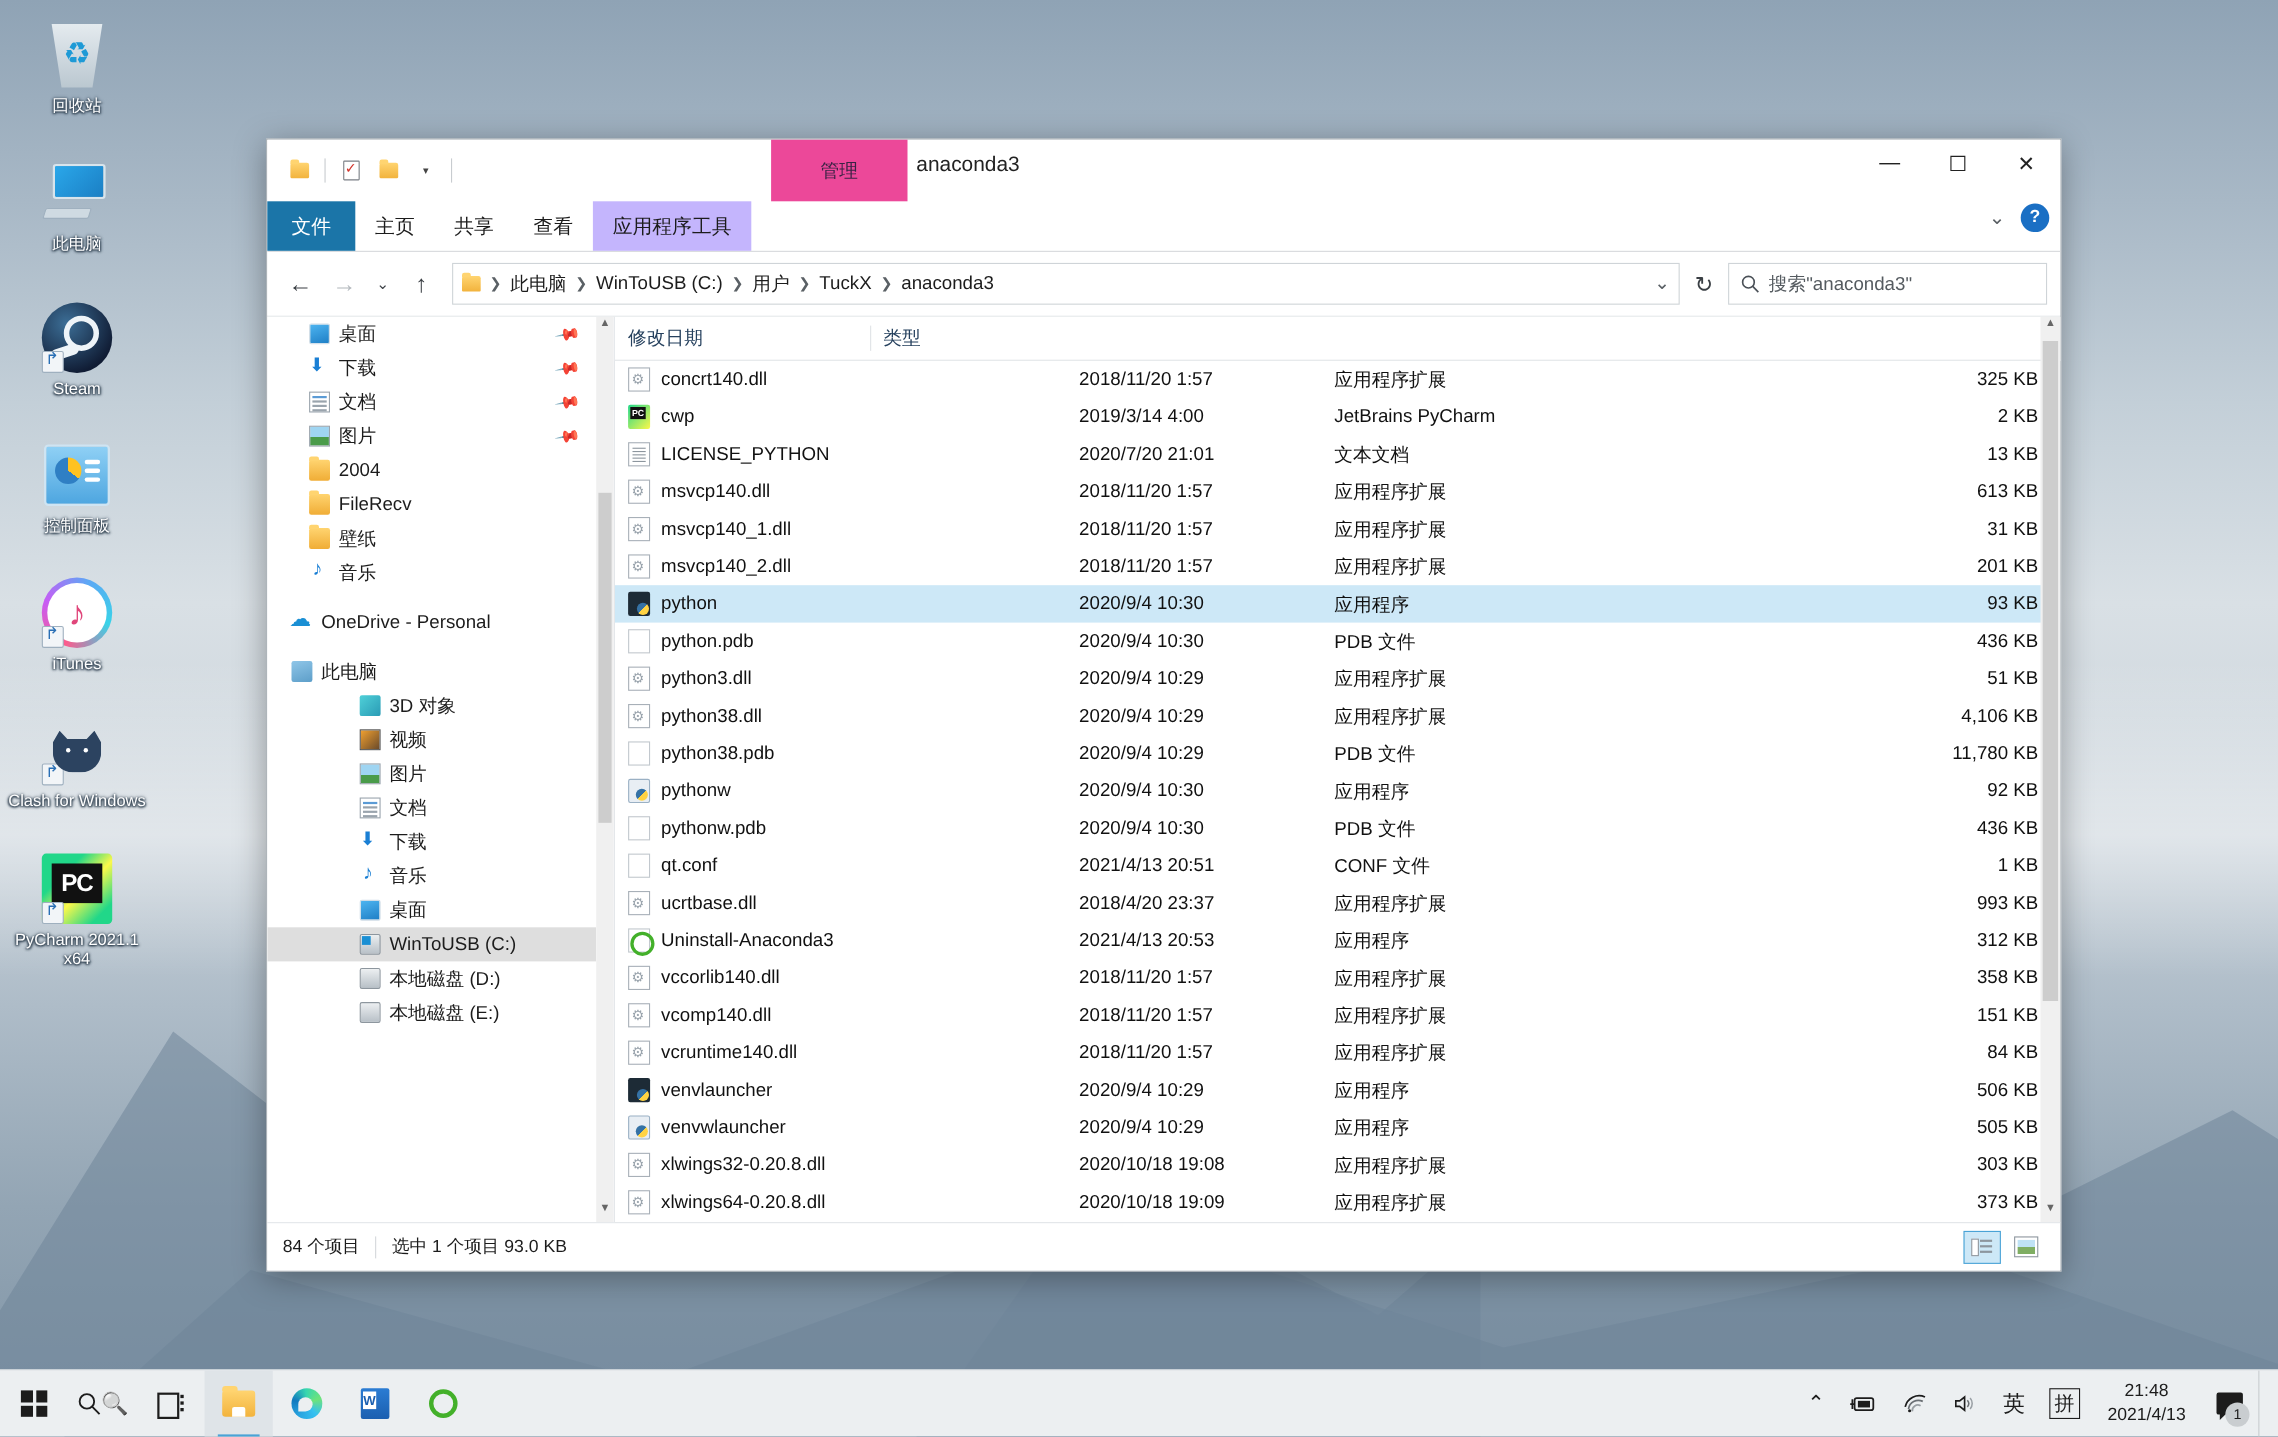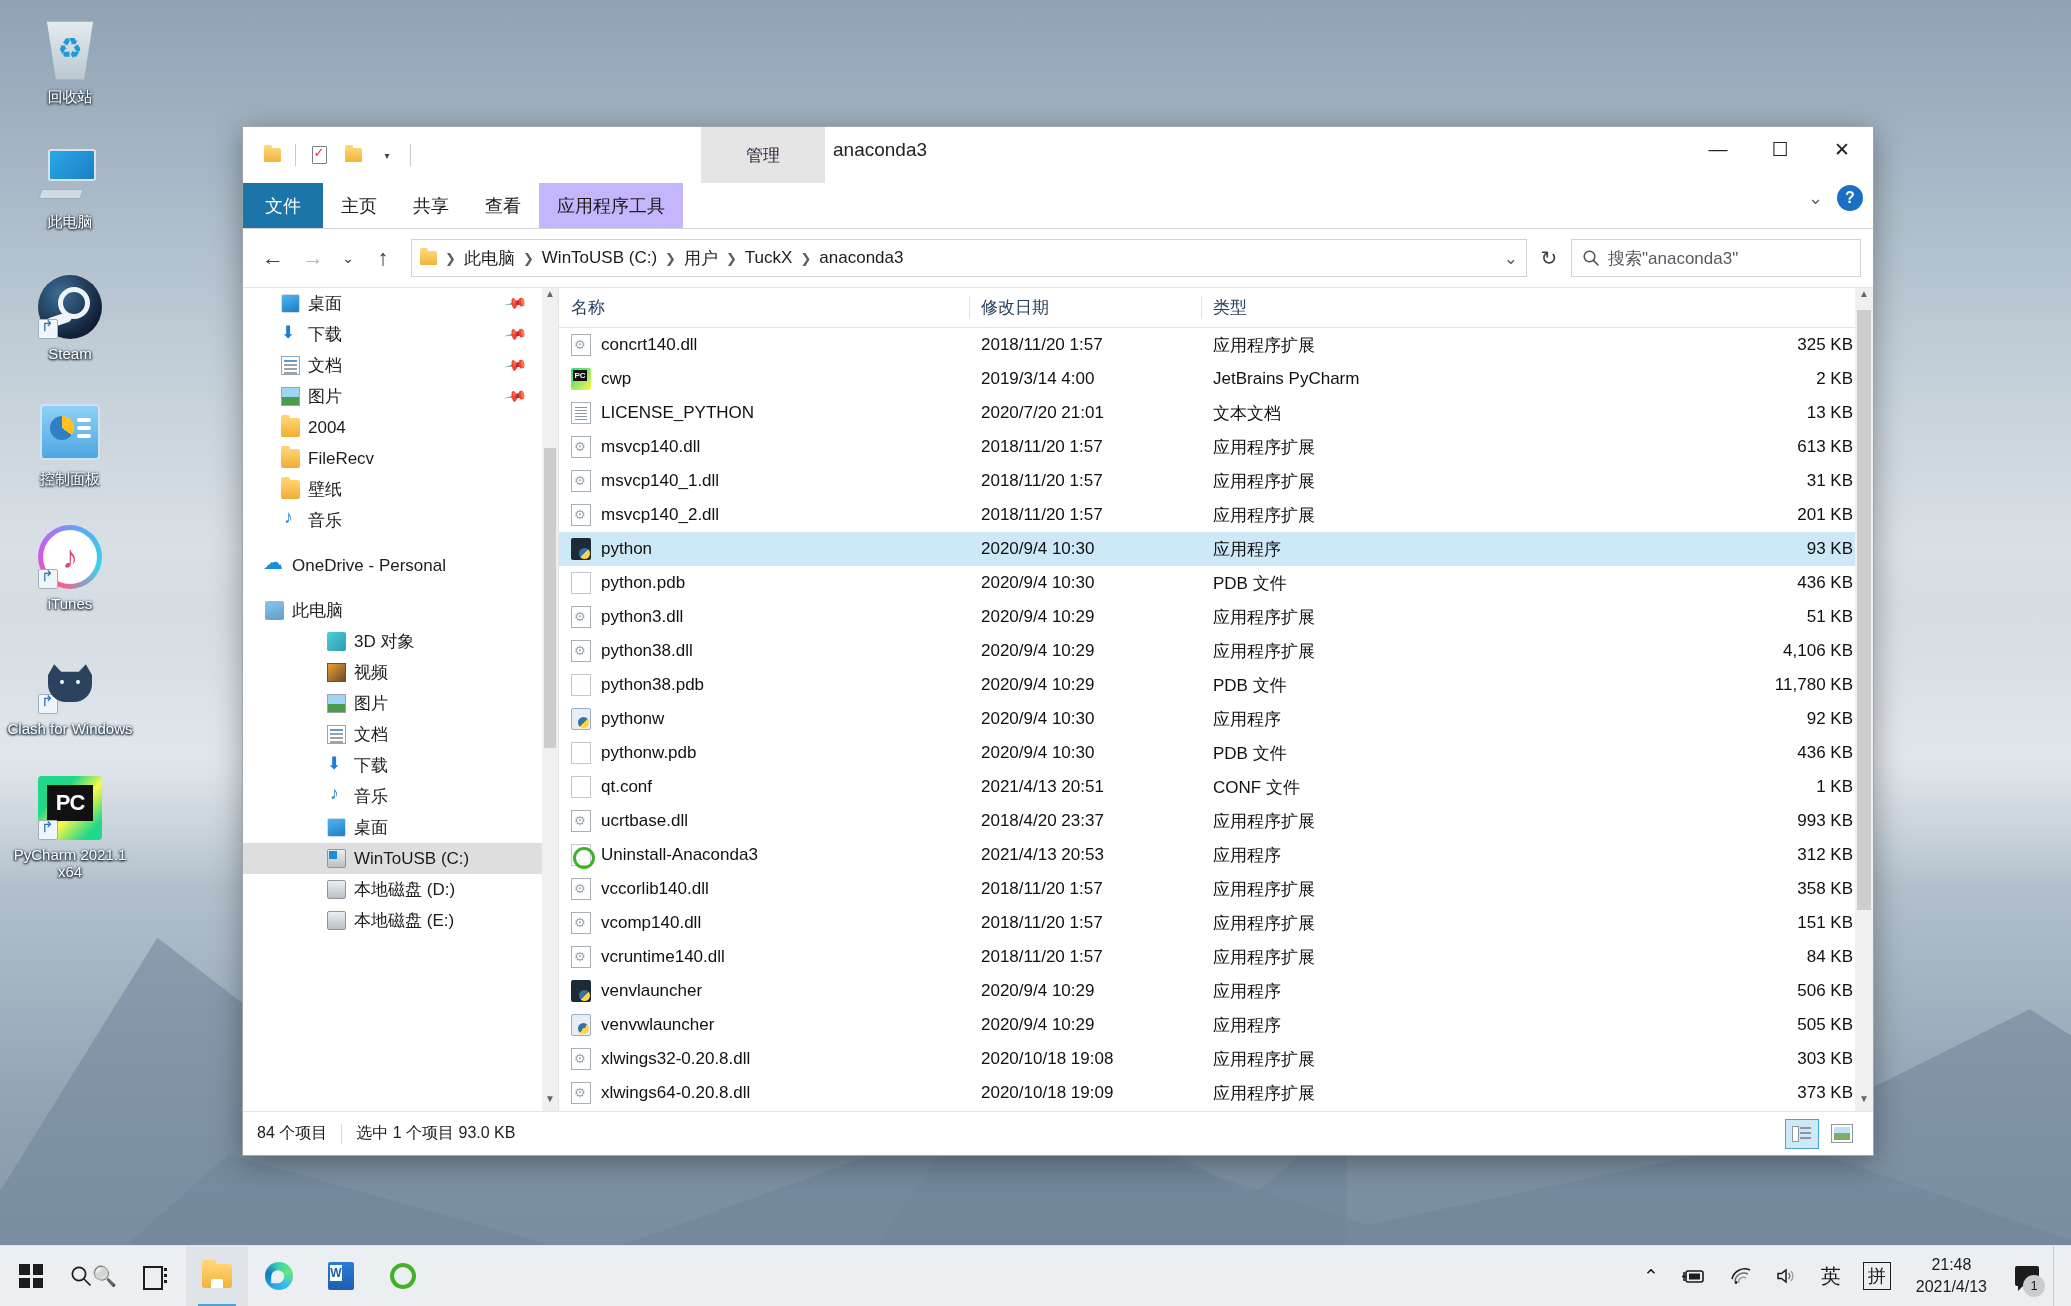--- a/index.html
+++ b/index.html
@@ -83,21 +83,21 @@
   .qat .qicon { width:34px; height:34px; display:flex; align-items:center; justify-content:center; }
   .qat .sep { width:1px; height:22px; background:#c8ccd0; margin:0 6px; }
   .folder-mini { width:17px; height:14px; background:linear-gradient(180deg,#ffd470,#f2b33d); border-radius:2px 2px 1px 1px; position:relative;}
   .folder-mini::before{content:""; position:absolute; left:0; top:-3px; width:8px; height:4px; background:#ffd470; border-radius:2px 2px 0 0;}
   .props-mini{ width:15px; height:18px; border:1.4px solid #7a7f85; border-radius:1px; background:#fff; position:relative;}
   .props-mini::after{ content:"✓"; position:absolute; left:1px; top:-2px; font-size:13px; color:#d2352c; }
   .caret-mini{ font-size:10px; color:#444; }
 
   .ctx-tab {
     position:absolute; left:458px; top:0; width:124px; height:57px;
-    background:#e5e5e5; display:flex; align-items:center; justify-content:center;
+    background:#ec4899; display:flex; align-items:center; justify-content:center;
     font-size:17px; color:#3a2345;
   }
   .win-title { position:absolute; left:590px; top:0; height:46px; display:flex; align-items:center; font-size:19px; color:#222; }
   .win-ctrl { position:absolute; right:0; top:0; display:flex; }
   .win-ctrl div { width:62px; height:44px; display:flex; align-items:center; justify-content:center; font-size:19px; color:#222; }
 
   .ribbon-tabs { height:46px; display:flex; align-items:stretch; border-bottom:1px solid #d6d9dc; position:relative; background:#fff;}
   .rt { padding:0 18px; display:flex; align-items:center; font-size:18px; color:#1c1c1c; }
   .rt.file { background:#1b75a8; color:#fff; padding:0 22px; }
   .rt.ctxchild { background:#c4b5fd; }
@@ -456,21 +456,20 @@
       </div>
       <div class="np-scrollbar">
         <div class="np-arrow" style="top:0">▲</div>
         <div class="np-thumb" style="top:160px; height:300px"></div>
         <div class="np-arrow" style="bottom:0">▼</div>
       </div>
     </div>
 
     <div class="list-pane">
       <div class="col-head">
-        <div class="c-name">名称</div>
         <div class="c-date">修改日期</div>
         <div class="c-type">类型</div>
       </div>
       <div class="rows" id="rows-container">
           <div class="row">
             <div class="r-name">
               <span class="fic f-dll"></span>
               <span>concrt140.dll</span>
             </div>
             <div class="r-date">2018/11/20 1:57</div>

